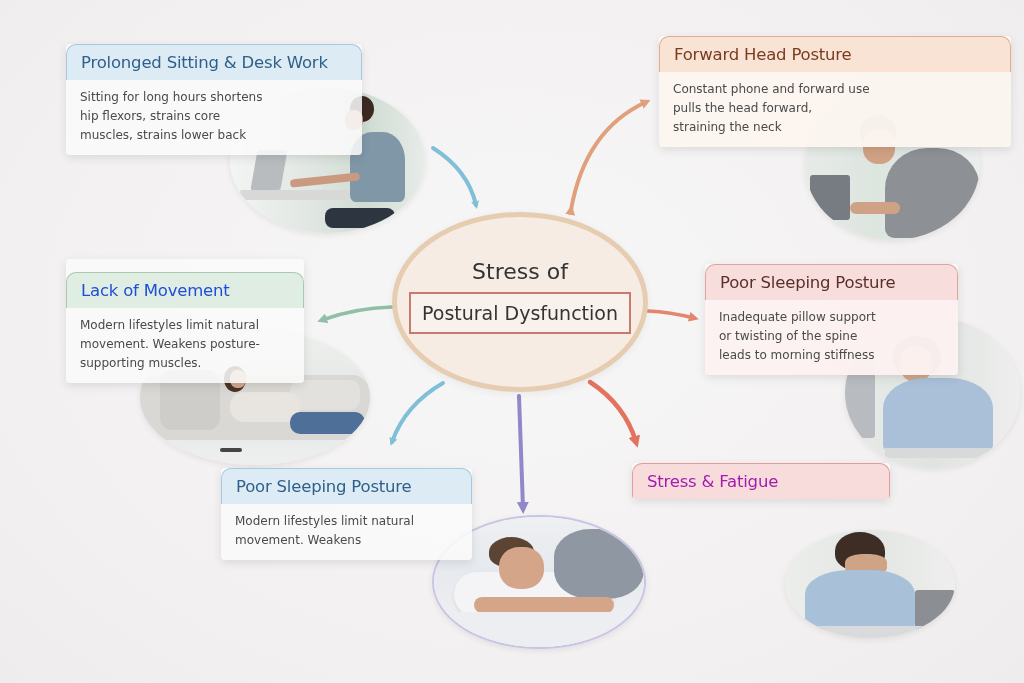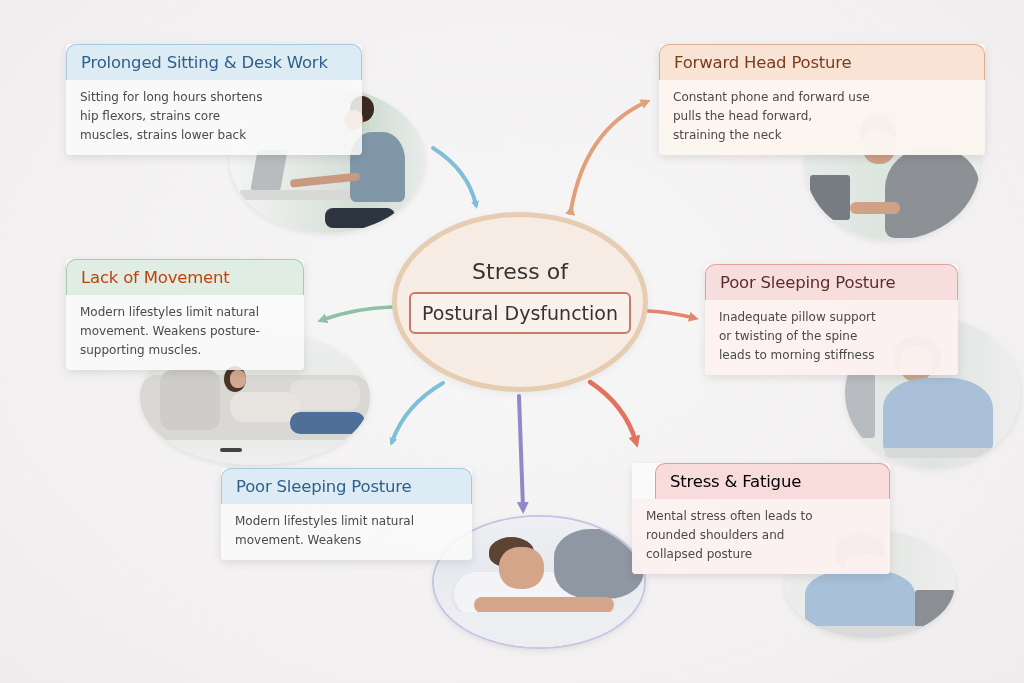--- a/index.html
+++ b/index.html
@@ -33,35 +33,35 @@
     border: 1.5px solid; border-bottom: none; border-radius: 10px 10px 0 0;
     box-sizing: border-box;
   }
   .card .body {
     padding: 8px 14px 10px 14px; font-size: 12px; line-height: 19px; color: #4a4a4a;
   }
   .card .body span { display: block; white-space: nowrap; }
 
   .hdr.blue   { background: #dcebf4; border-color: #a8c8dd; color: #2f5f8a; }
   .hdr.orange { background: #f8e3d4; border-color: #e1ad8c; color: #7a3c1f; }
-  .hdr.green  { background: #e0ede3; border-color: #a9c9b0; color: #c2410c; }
+  .hdr.green  { background: #e0ede3; border-color: #a9c9b0; color: #1d4ed8; margin-top: 13px; }
   .hdr.pink   { background: #f7dedc; border-color: #e3a29c; color: #5b2e2b; }
-  .hdr.red    { background: #f8dcdc; border-color: #e39b9b; color: #000000; margin-left: 23px; }
+  .hdr.red    { background: #f8dcdc; border-color: #e39b9b; color: #a21caf; }
 
   
   .hub {
     position: absolute; left: 392px; top: 212px; width: 256px; height: 180px;
     border-radius: 50%; background: #f7ece3;
     border: 5px solid #e6ccb1; box-sizing: border-box; z-index: 4;
     box-shadow: 0 2px 8px rgba(0,0,0,0.06);
   }
   .hub .t1 { position: absolute; left: 0; right: 0; top: 42px; text-align: center;
     font-size: 22px; color: #333; }
   .hub .t2 { position: absolute; left: 12px; right: 12px; top: 75px; height: 38px;
-    border: 2px solid #c97a6e; border-radius: 6px; background: #f9f1ec;
+    border: 2px solid #c97a6e; border-radius: 0; background: #f9f1ec;
     display: flex; align-items: center; justify-content: center;
     font-size: 19px; color: #333; white-space: nowrap; }
 
   svg.arrows { position: absolute; left: 0; top: 0; z-index: 2; }
 </style>
 </head>
 <body>
 
 <div class="canvas">
 
@@ -171,21 +171,21 @@
 
   <div class="card" style="left:66px;top:44px;width:296px;">
     <div class="hdr blue">Prolonged Sitting &amp; Desk Work</div>
     <div class="body">
       <span>Sitting for long hours shortens</span>
       <span>hip flexors, strains core</span>
       <span>muscles, strains lower back</span>
     </div>
   </div>
 
-  <div class="card" style="left:659px;top:44px;width:326px;">
+  <div class="card" style="left:659px;top:36px;width:352px;">
     <div class="hdr orange">Forward Head Posture</div>
     <div class="body" style="background:rgba(252,244,238,0.85);">
       <span>Constant phone and forward use</span>
       <span>pulls the head forward,</span>
       <span>straining the neck</span>
     </div>
   </div>
 
   <div class="card" style="left:66px;top:259px;width:238px;">
     <div class="hdr green">Lack of Movement</div>
@@ -208,25 +208,20 @@
   <div class="card" style="left:221px;top:468px;width:251px;">
     <div class="hdr blue">Poor Sleeping Posture</div>
     <div class="body">
       <span>Modern lifestyles limit natural</span>
       <span>movement. Weakens</span>
     </div>
   </div>
 
   <div class="card" style="left:632px;top:463px;width:258px;">
     <div class="hdr red">Stress &amp; Fatigue</div>
-    <div class="body" style="background:rgba(252,240,240,0.85);">
-      <span>Mental stress often leads to</span>
-      <span>rounded shoulders and</span>
-      <span>collapsed posture</span>
-    </div>
   </div>
 
   <div class="hub">
     <div class="t1">Stress of</div>
     <div class="t2">Postural Dysfunction</div>
   </div>
 
 </div>
 
 </body></html>

